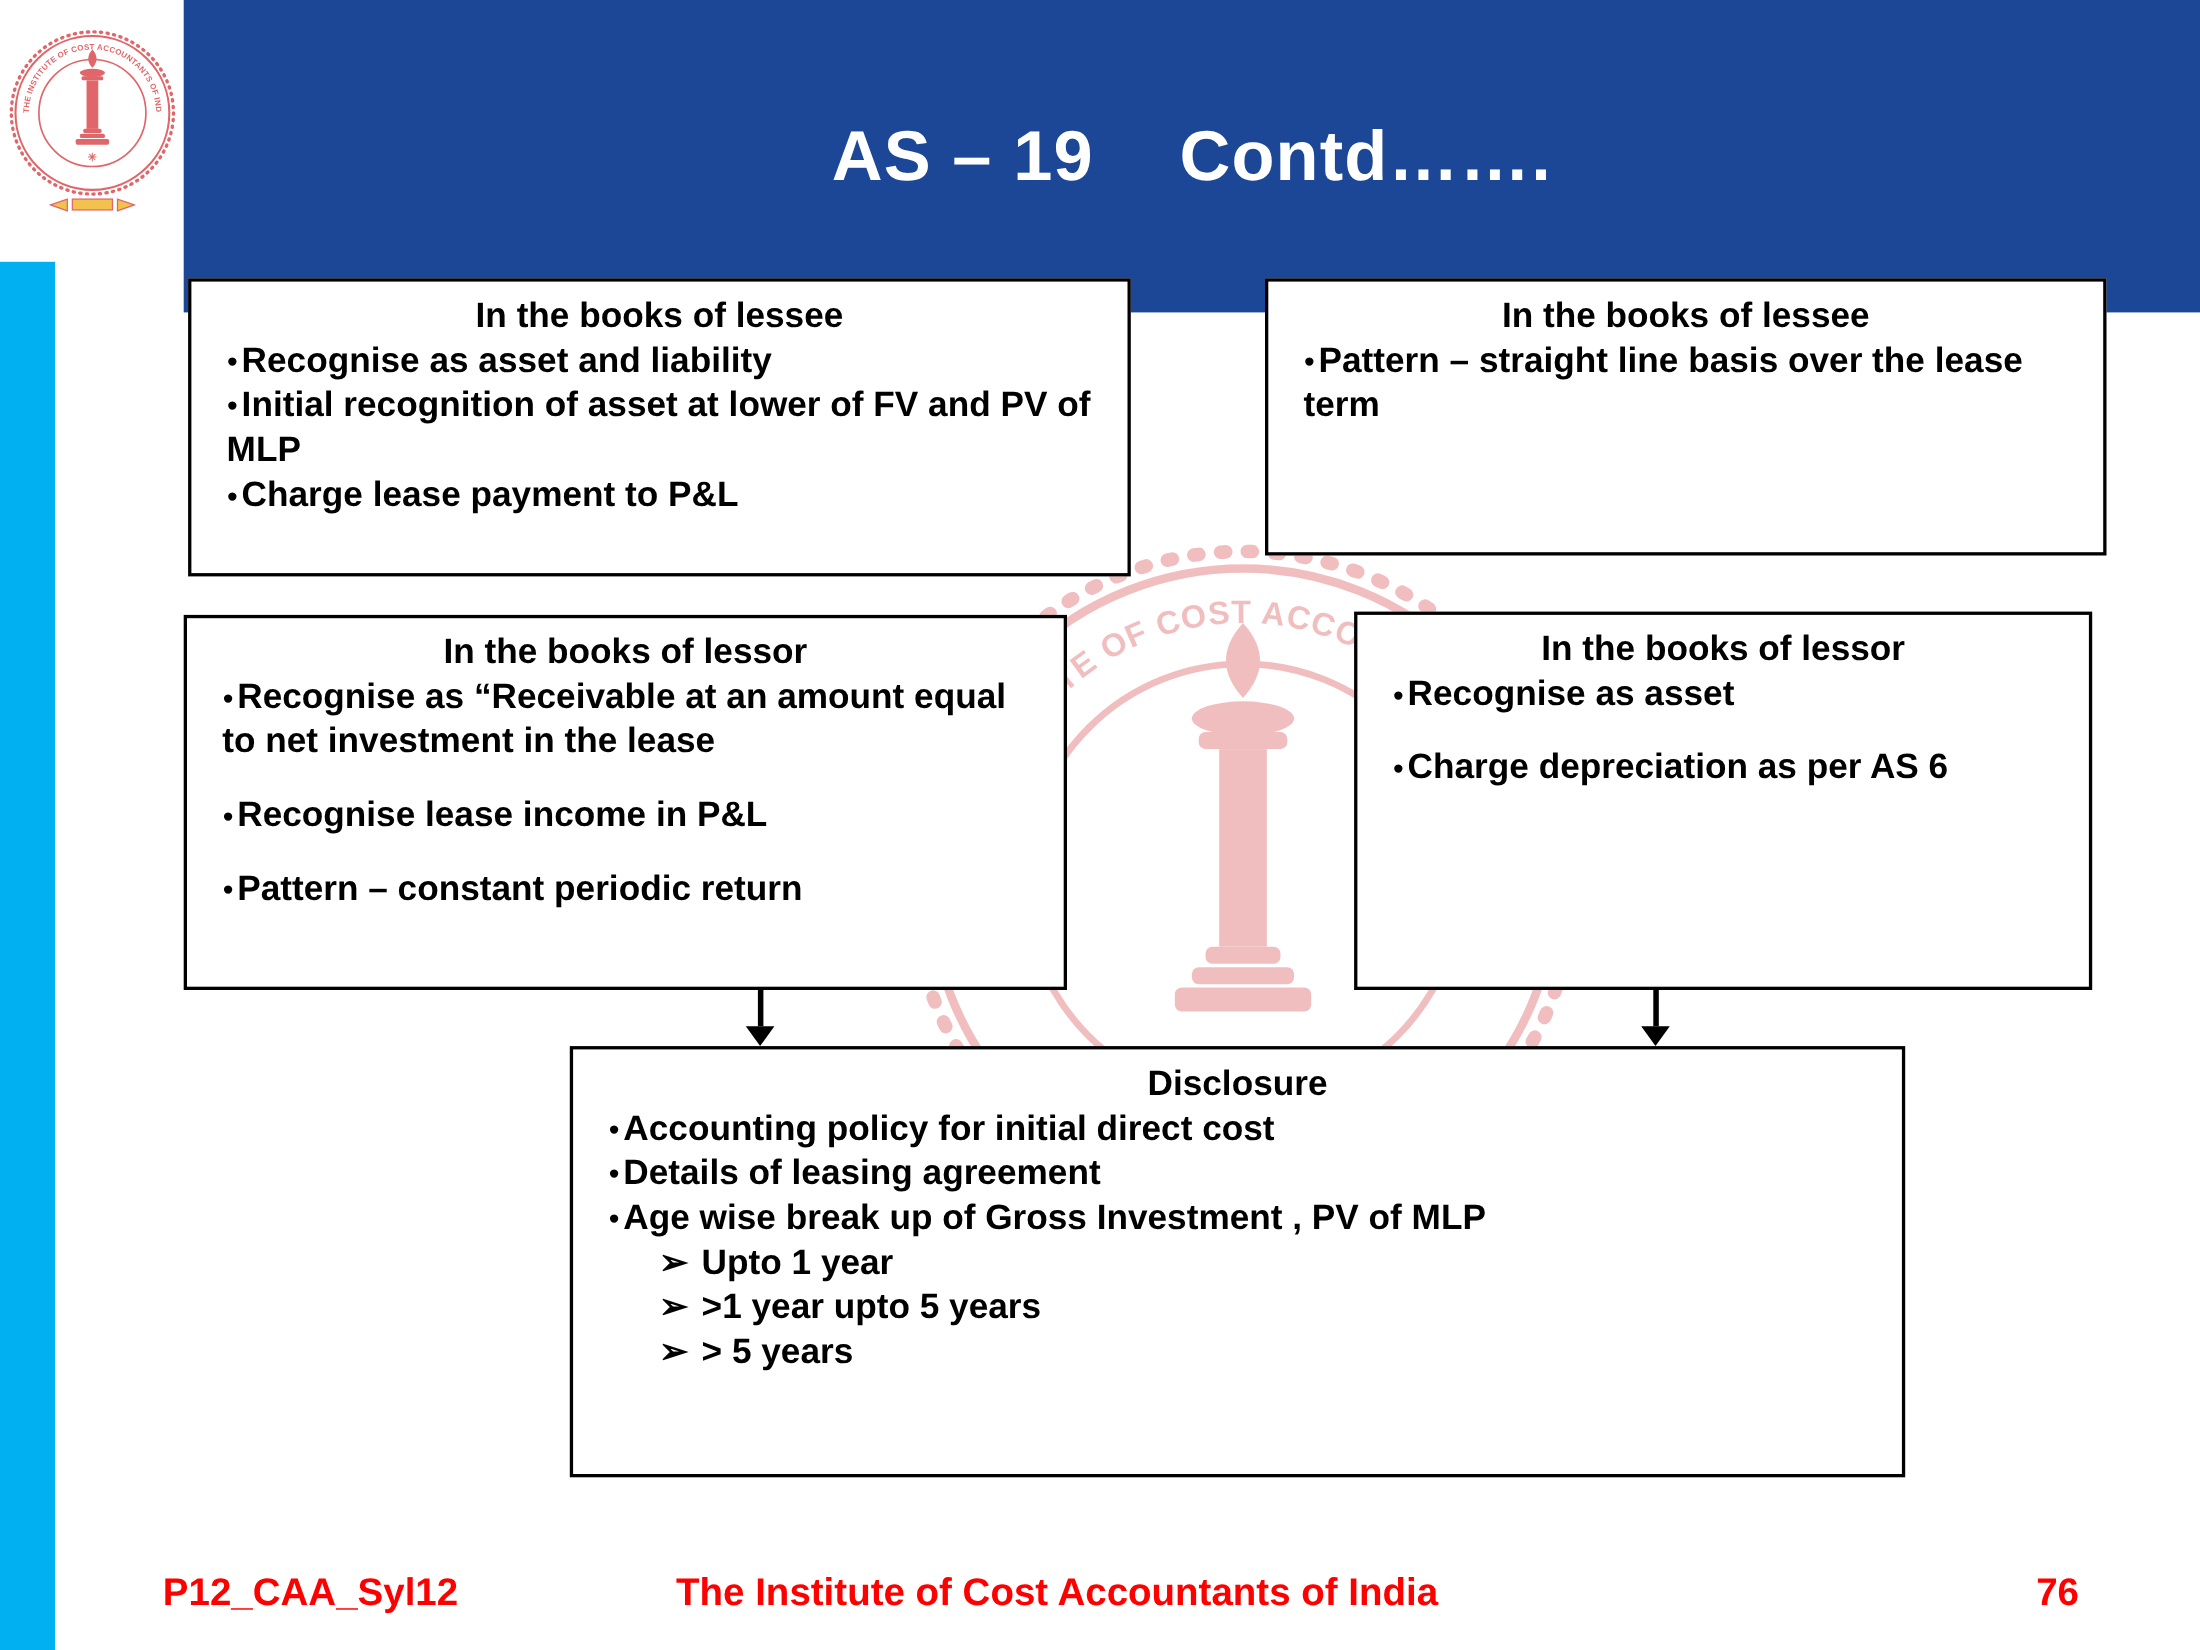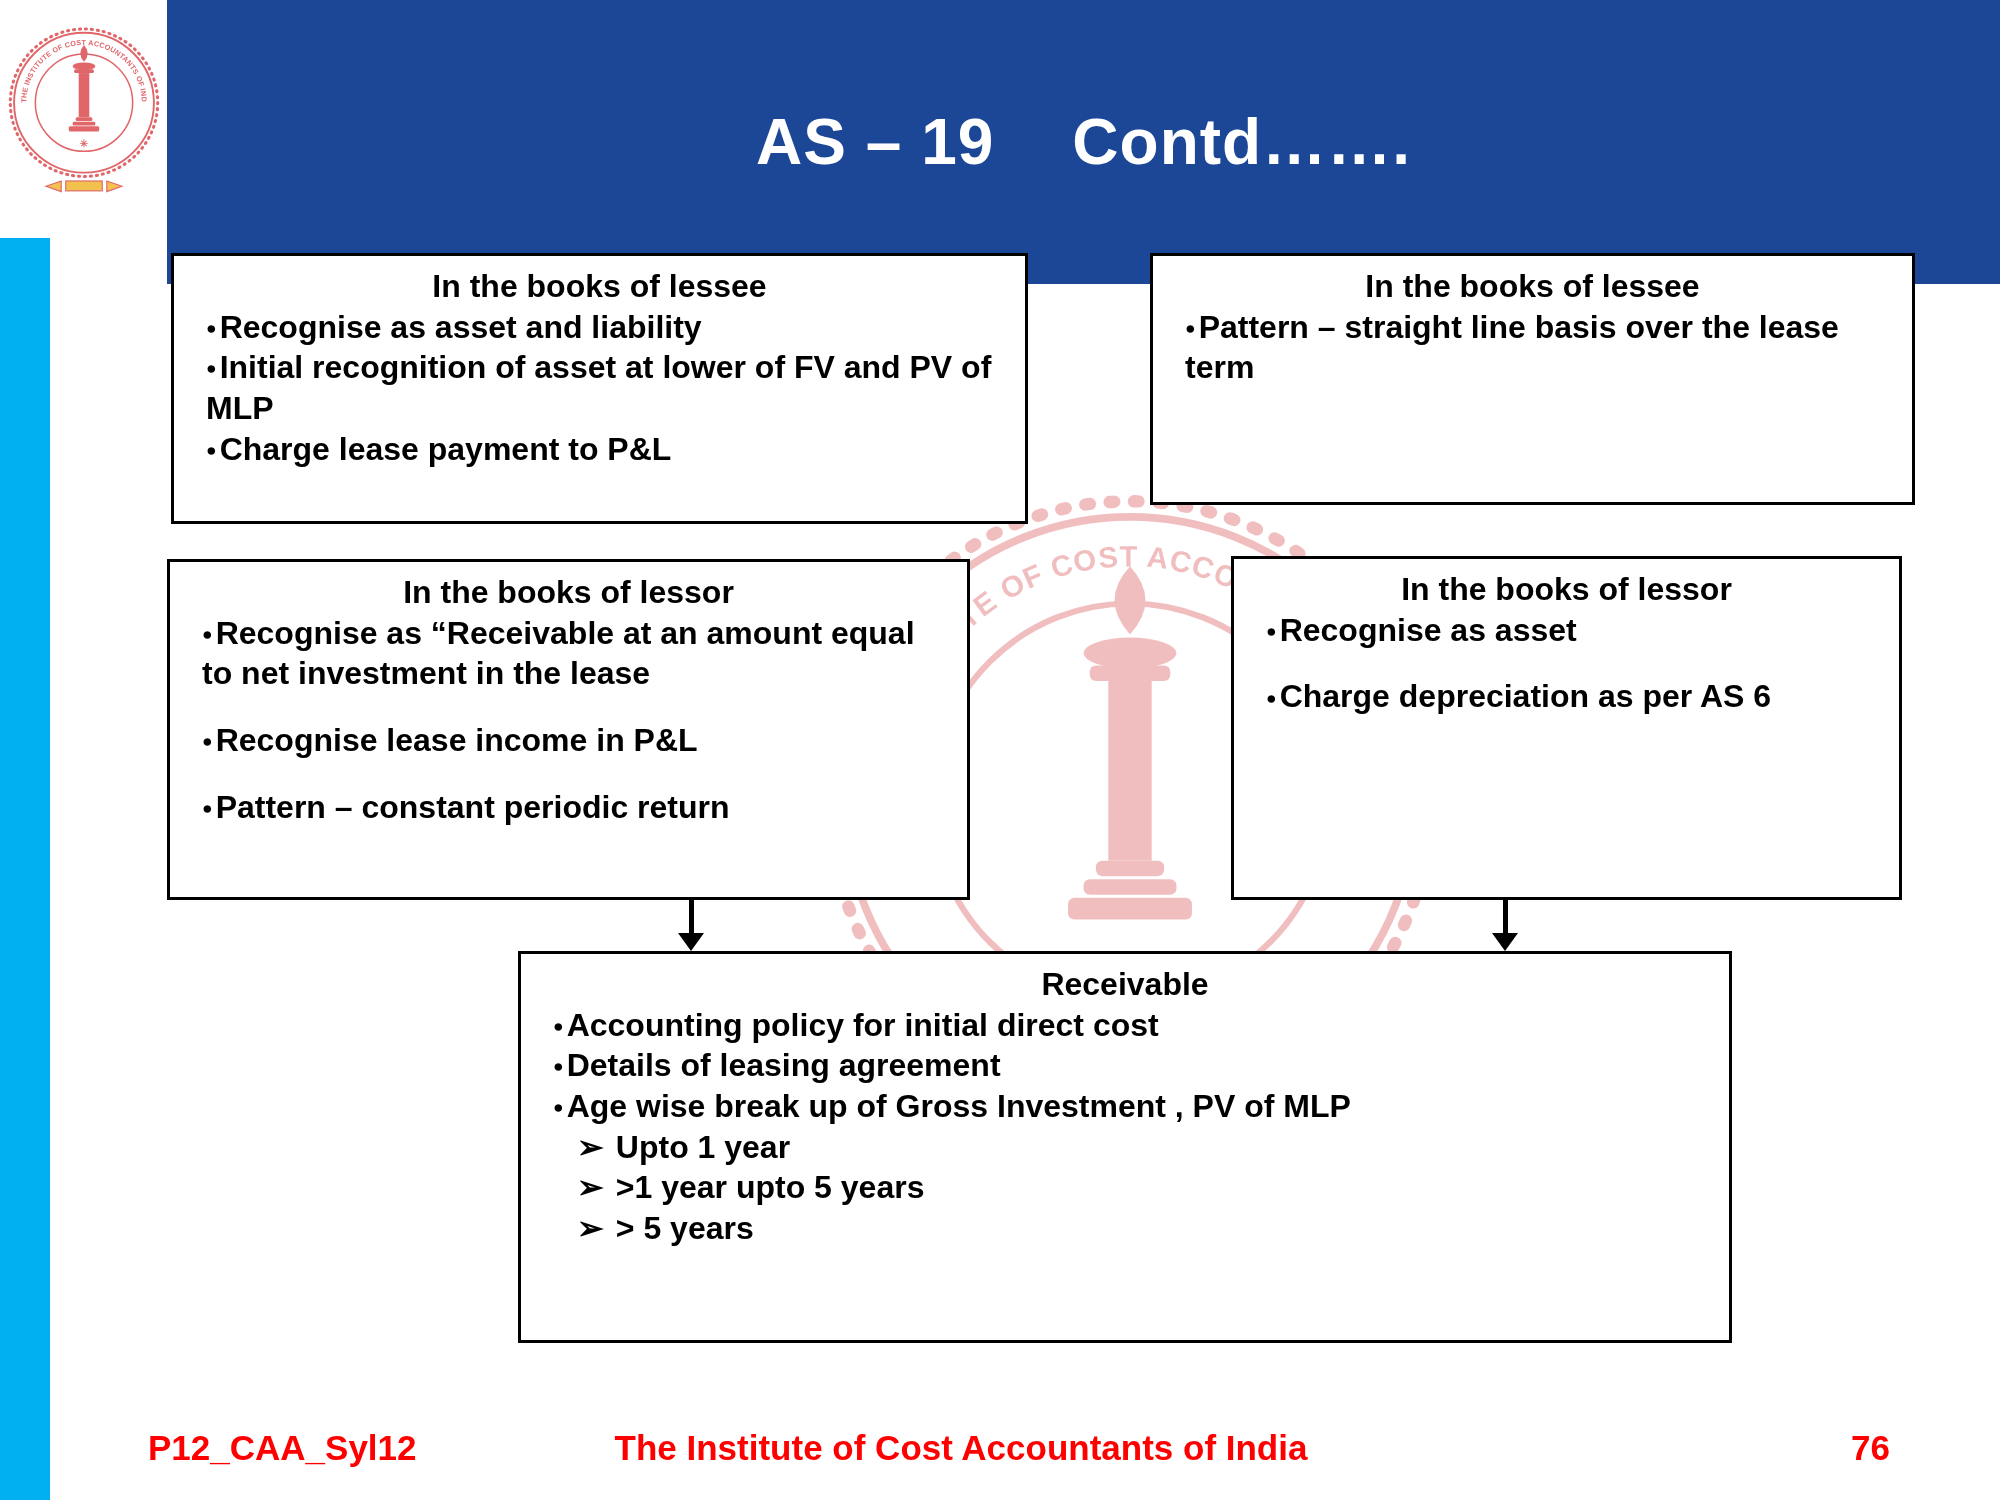--- a/index.html
+++ b/index.html
@@ -55,21 +55,21 @@
     border:3px solid #000;
     z-index:3;
     padding:10px 32px;
     font-size:32px;
     line-height:1.27;
   }
   .box h3 { font-size:32px; font-weight:700; text-align:center; }
   .box ul { list-style:none; }
   .dot { font-size:0.55em; vertical-align:0.22em; margin-right:3px; }
   .gapped li + li { margin-top:0.82em; }
-  .sub { margin-left:24px; }
+  .sub { margin-left:46px; }
   .chev { margin-right:12px; }
 
   .b1 { left:171px;  top:253px; width:857px;  height:271px; }
   .b2 { left:1150px; top:253px; width:765px;  height:252px; }
   .b3 { left:167px;  top:559px; width:803px;  height:341px; }
   .b4 { left:1231px; top:556px; width:671px;  height:344px; }
   .b5 { left:518px;  top:951px; width:1214px; height:392px; }
 
   
   .arrow { position:absolute; width:26px; z-index:3; }
@@ -196,21 +196,21 @@
   <div class="arrow arrow-left">
     <div class="shaft"></div>
     <div class="head"></div>
   </div>
   <div class="arrow arrow-right">
     <div class="shaft"></div>
     <div class="head"></div>
   </div>
 
   <section class="box b5">
-    <h3>Receivable</h3>
+    <h3>Disclosure</h3>
     <ul>
       <li><span class="dot">●</span><span>Accounting policy for initial direct cost</span></li>
       <li><span class="dot">●</span><span>Details of leasing agreement</span></li>
       <li><span class="dot">●</span><span>Age wise break up of Gross Investment , PV of MLP</span></li>
     </ul>
     <ul class="sub">
       <li><span class="chev">➢</span><span>Upto 1 year</span></li>
       <li><span class="chev">➢</span><span>&gt;1 year upto 5 years</span></li>
       <li><span class="chev">➢</span><span>&gt; 5 years</span></li>
     </ul>

